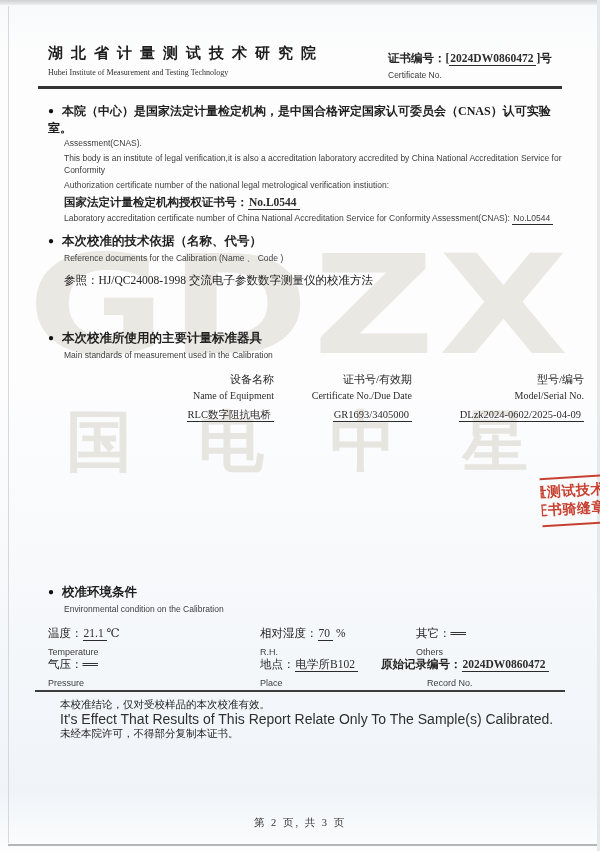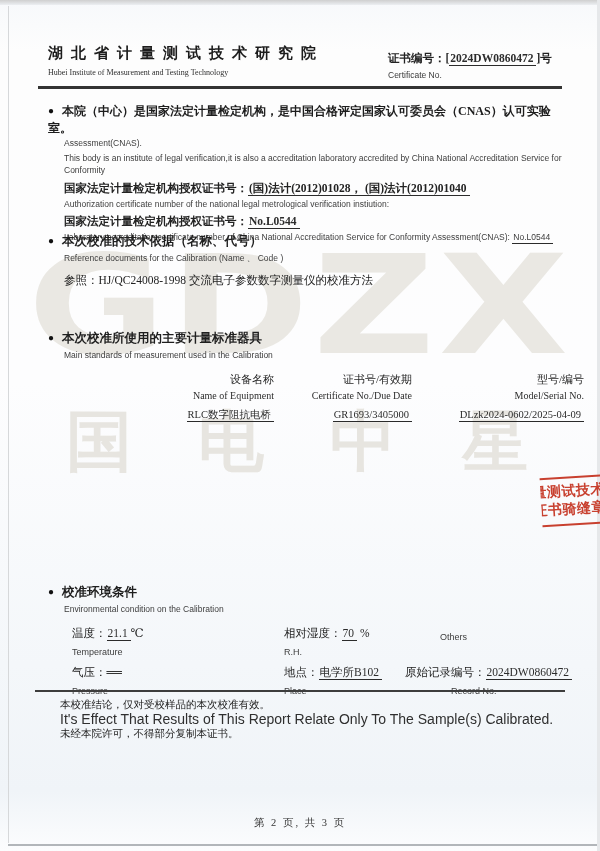--- a/index.html
+++ b/index.html
@@ -56,21 +56,21 @@
   .std-en{font-size:10px;margin-top:3px;}
   .std-val{font-size:10.5px;margin-top:7px;padding-left:8px;}
 
   
   .stamp{position:absolute;top:476px;left:541px;width:72px;transform:rotate(-3.5deg);
     border-top:2.5px solid #c8402f;border-bottom:2.5px solid #c8402f;padding:4px 0 5px;overflow:hidden;z-index:2;}
   .stamp-line{font-size:14px;font-weight:bold;color:#c8402f;white-space:nowrap;margin-left:-8px;line-height:1.3;
     font-family:"Liberation Serif","DejaVu Serif",serif;letter-spacing:0.5px;}
 
   .sec4{position:absolute;top:584px;left:48px;right:22px;}
-  .env-grid{display:grid;grid-template-columns:212px 121px 1fr;margin-left:24px;margin-top:11px;row-gap:8px;}
+  .env-grid{display:grid;grid-template-columns:212px 121px 1fr;margin-left:0;margin-top:11px;row-gap:0;}
   .env-cell .v{font-size:11.5px;white-space:nowrap;}
   .env-cell .l{font-size:9px;margin-top:6px;}
   .pad-oth{padding-left:35px;}
   .blankmark{letter-spacing:-1px;color:#333;}
 
   .divider{position:absolute;top:690px;left:35px;width:530px;height:1.5px;background:#3d3d3d;}
   .notes{position:absolute;top:699px;left:60px;right:30px;}
   .note-cn{font-size:10.5px;line-height:1.18;}
   .note-en{font-size:14px;line-height:1.2;color:#2f2f2f;}
 
@@ -95,21 +95,20 @@
         <div class="certno-line cn"><span>证书编号：</span><span class="enserif">[</span><span class="enserif u">2024DW0860472</span><span>]号</span></div>
         <div class="certno-en en">Certificate No.</div>
       </div>
     </div>
     <div class="rule"></div>
 
     <div class="sec1">
       <div class="t"><span class="bullet">●</span><span>本院（中心）是国家法定计量检定机构，是中国合格评定国家认可委员会（CNAS）认可实验室。</span></div>
       <div class="small-en en" style="margin-top:1px">Assessment(CNAS).</div>
       <div class="small-en en">This body is an institute of legal verification,it is also a accreditation laboratory accredited by China National Accreditation Service for Conformity</div>
-      <div class="lbl-line cn"><span>国家法定计量检定机构授权证书号：</span><span class="u">(国)法计(2012)01028， (国)法计(2012)01040</span></div>
       <div class="small-en en">Authorization certificate number of the national legal metrological verification instiution:</div>
       <div class="lbl-line cn" style="margin-top:3px"><span>国家法定计量检定机构授权证书号：</span><span class="u enserif" style="font-weight:bold">No.L0544</span></div>
       <div class="small-en en"><span>Laboratory accreditation certificate number of China National Accreditation Service for Conformity Assessment(CNAS):</span> <span class="u">No.L0544</span></div>
     </div>
 
     <div class="sec2">
       <div class="sec-title hei"><span class="bullet">●</span><span>本次校准的技术依据（名称、代号）</span></div>
       <div class="sec-en en">Reference documents for the Calibration (Name 、 Code )</div>
       <div class="ref-content cn">参照：HJ/QC24008-1998  交流电子参数数字测量仪的校准方法</div>
     </div>
@@ -148,33 +147,34 @@
       <div class="env-grid">
         <div class="env-cell">
           <div class="v cn"><span>温度：</span><span class="u enserif">21.1</span><span>℃</span></div>
           <div class="l en">Temperature</div>
         </div>
         <div class="env-cell">
           <div class="v cn"><span>相对湿度：</span><span class="u enserif">70</span><span> %</span></div>
           <div class="l en">R.H.</div>
         </div>
         <div class="env-cell pad-oth">
+          <div class="v cn"><span>其它：</span><span class="blankmark">══</span></div>
           <div class="l en">Others</div>
         </div>
 
         <div class="env-cell">
           <div class="v cn"><span>气压：</span><span class="blankmark">══</span></div>
           <div class="l en">Pressure</div>
         </div>
         <div class="env-cell">
           <div class="v cn"><span>地点：</span><span class="u enserif">电学所B102</span></div>
           <div class="l en">Place</div>
         </div>
         <div class="env-cell">
-          <div class="v cn" style="font-weight:normal"><span>原始记录编号：</span><span class="u enserif">2024DW0860472</span></div>
+          <div class="v cn" style="font-weight:bold"><span>原始记录编号：</span><span class="u enserif">2024DW0860472</span></div>
           <div class="l en" style="padding-left:46px">Record No.</div>
         </div>
       </div>
     </div>
 
     <div class="divider"></div>
 
     <div class="notes">
       <div class="note-cn cn">本校准结论，仅对受校样品的本次校准有效。</div>
       <div class="note-en en">It's Effect That Results  of This Report Relate Only To The Sample(s) Calibrated.</div>

